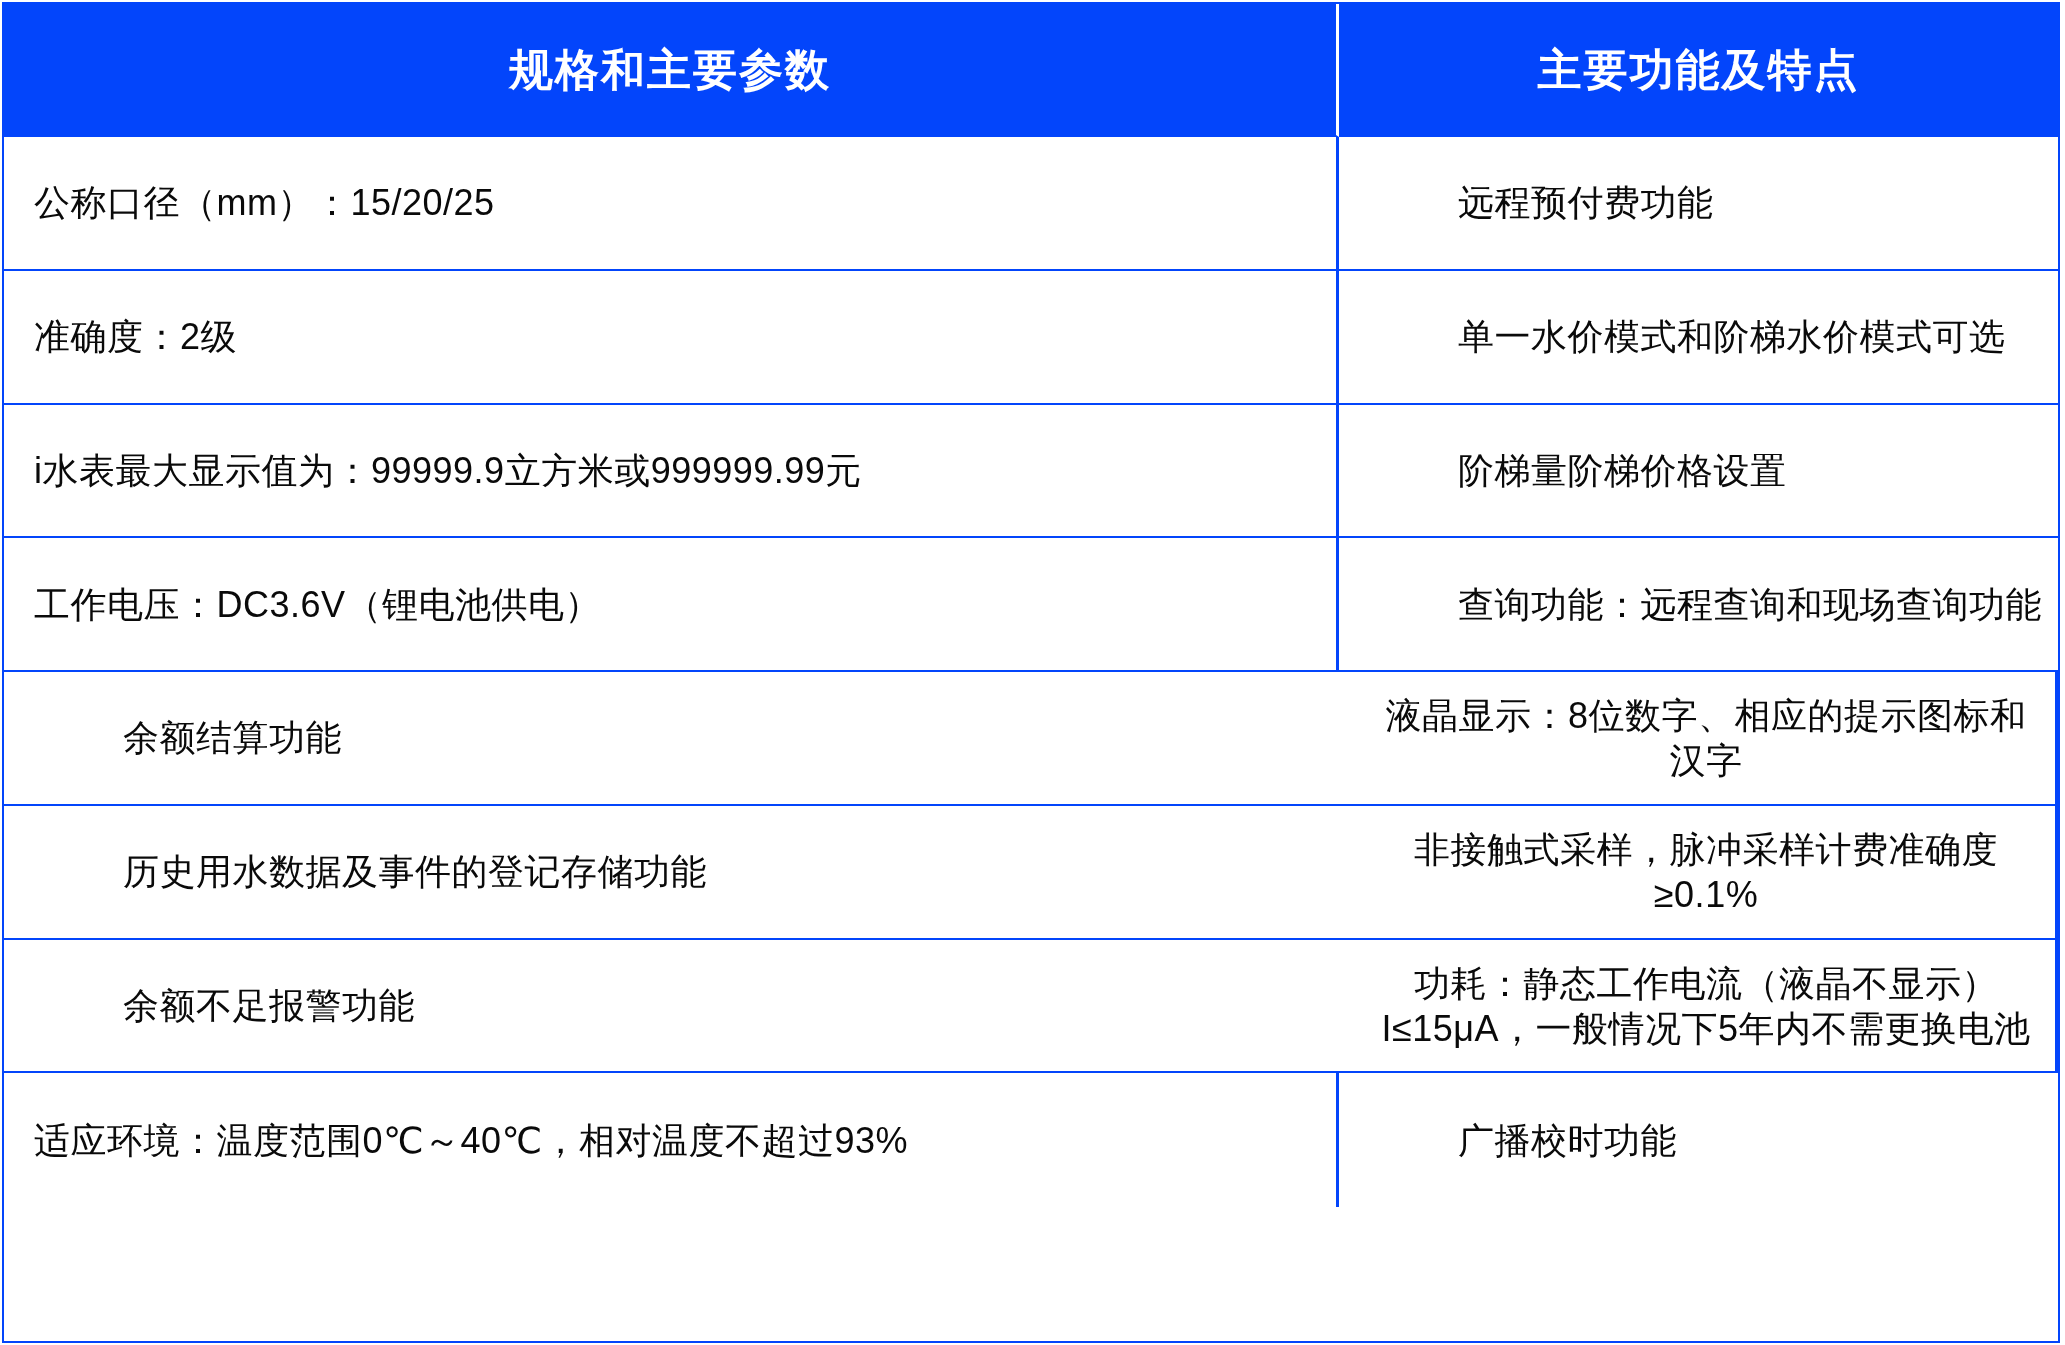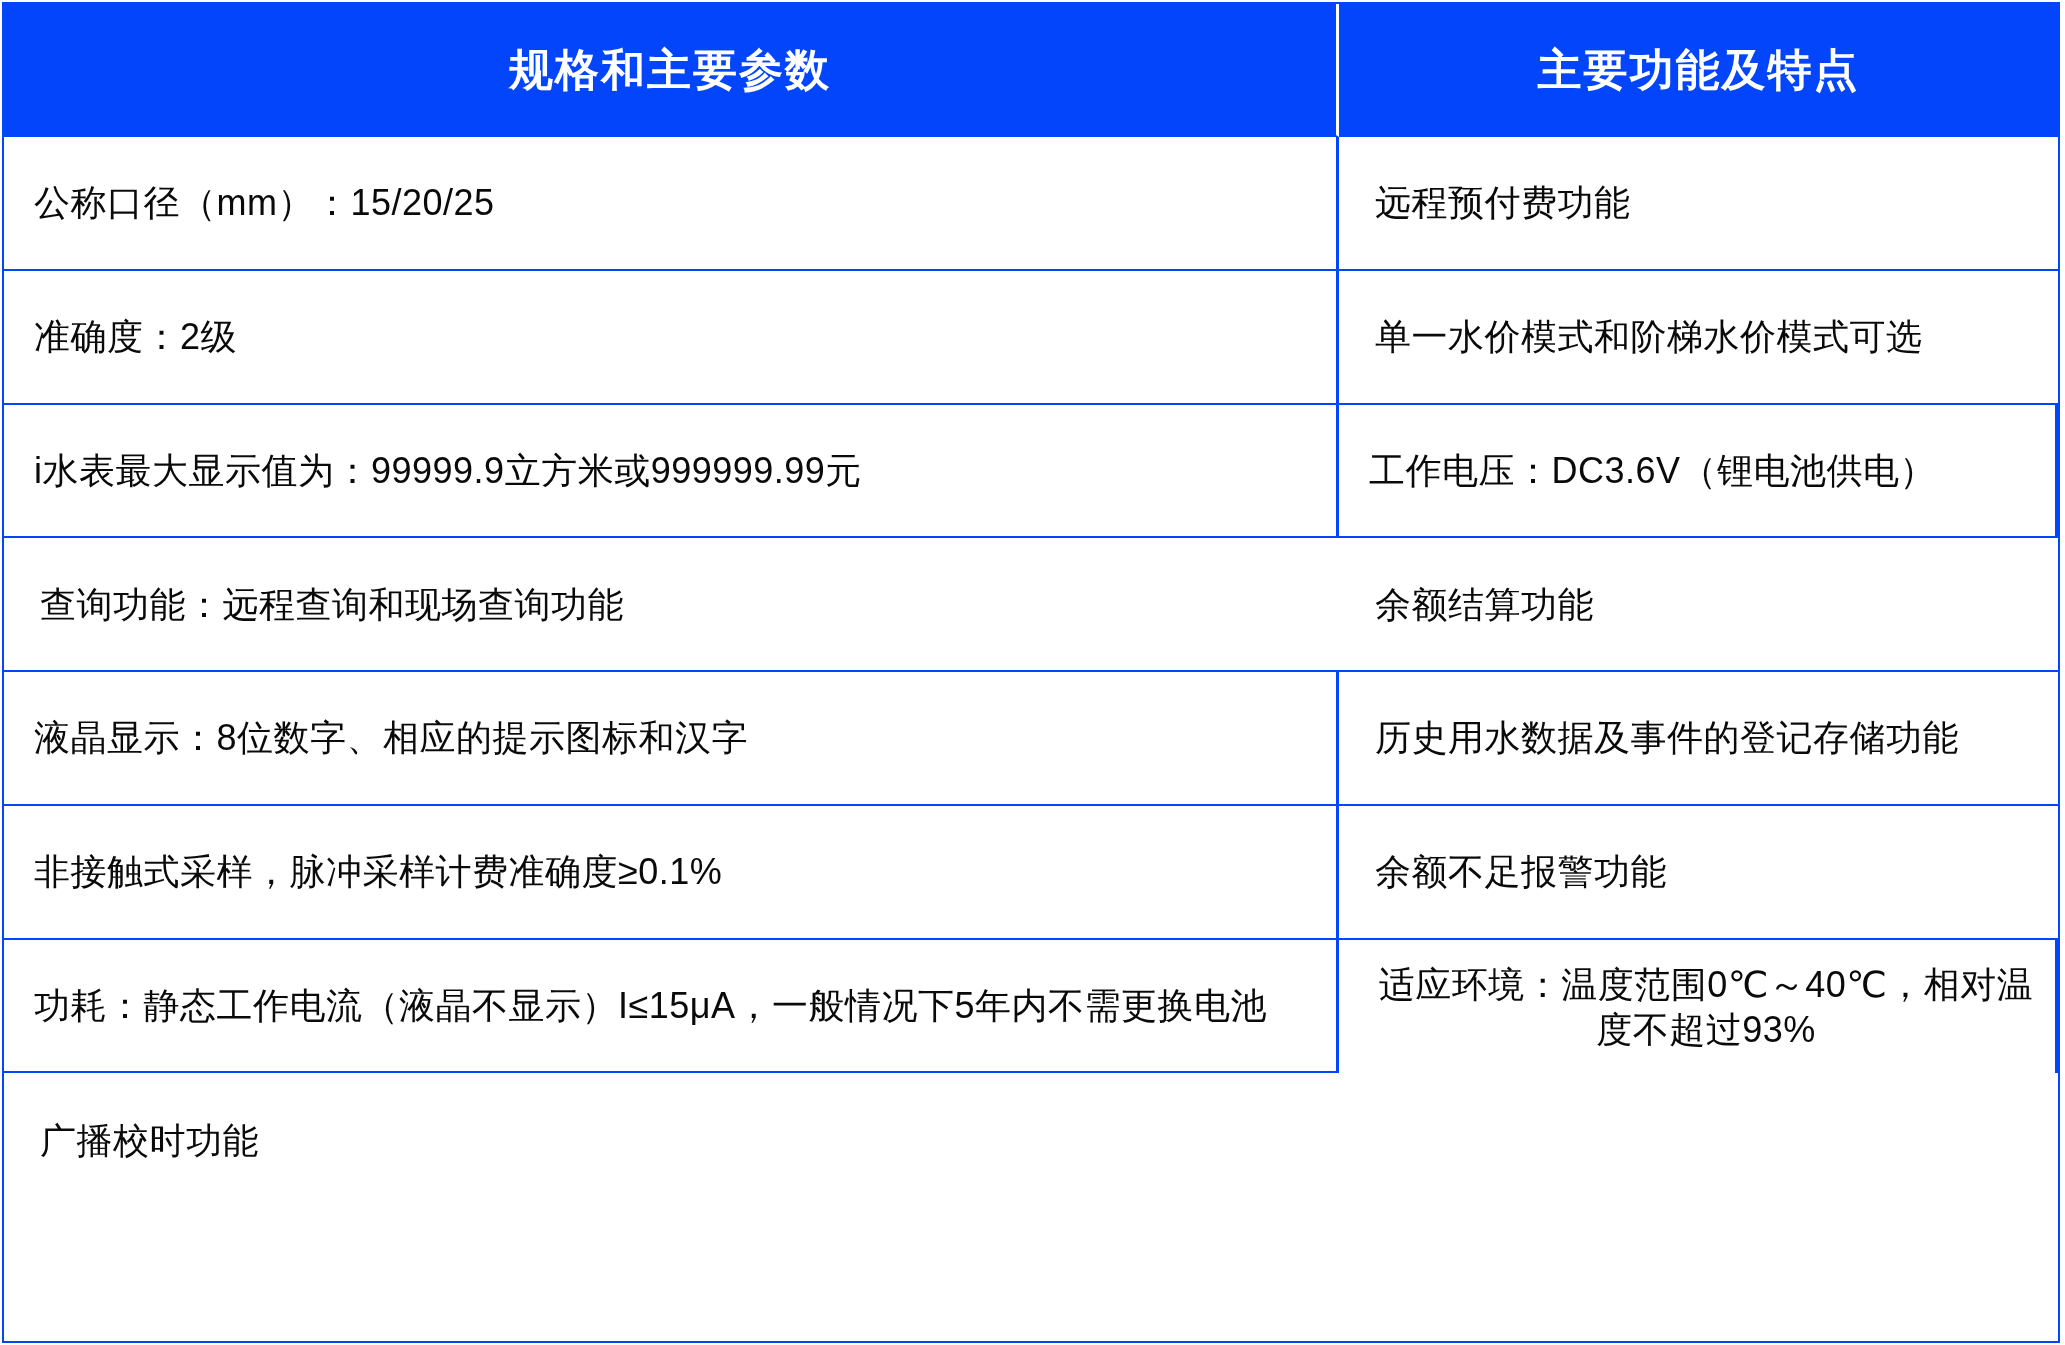--- a/index.html
+++ b/index.html
@@ -30,21 +30,21 @@
     letter-spacing:0.5px;
     color:var(--ink);
     line-height:1.25;
     overflow:hidden;
   }
   .cell.left{
     border-right:3px solid var(--blue);
     padding-left:30px;padding-right:12px;
   }
   .cell.right{
-    padding-left:36px;padding-right:12px;
+    padding-left:119px;padding-right:12px;
   }
   .th{
     background:var(--blue);
     color:#ffffff;
     font-weight:bold;
     font-size:44px;
     letter-spacing:2px;
     justify-content:center;
     padding:0 !important;
   }
@@ -61,20 +61,21 @@
     <div class="cell th left">规格和主要参数</div>
     <div class="cell th right">主要功能及特点</div>
 
     <div class="cell left">公称口径（mm）：15/20/25</div>
     <div class="cell right">远程预付费功能</div>
 
     <div class="cell left">准确度：2级</div>
     <div class="cell right">单一水价模式和阶梯水价模式可选</div>
 
     <div class="cell left">i水表最大显示值为：99999.9立方米或999999.99元</div>
+    <div class="cell right">阶梯量阶梯价格设置</div>
 
     <div class="cell left">工作电压：DC3.6V（锂电池供电）</div>
     <div class="cell right">查询功能：远程查询和现场查询功能</div>
 
     <div class="cell right">余额结算功能</div>
 
     <div class="cell left">液晶显示：8位数字、相应的提示图标和汉字</div>
     <div class="cell right">历史用水数据及事件的登记存储功能</div>
 
     <div class="cell left">非接触式采样，脉冲采样计费准确度≥0.1%</div>

